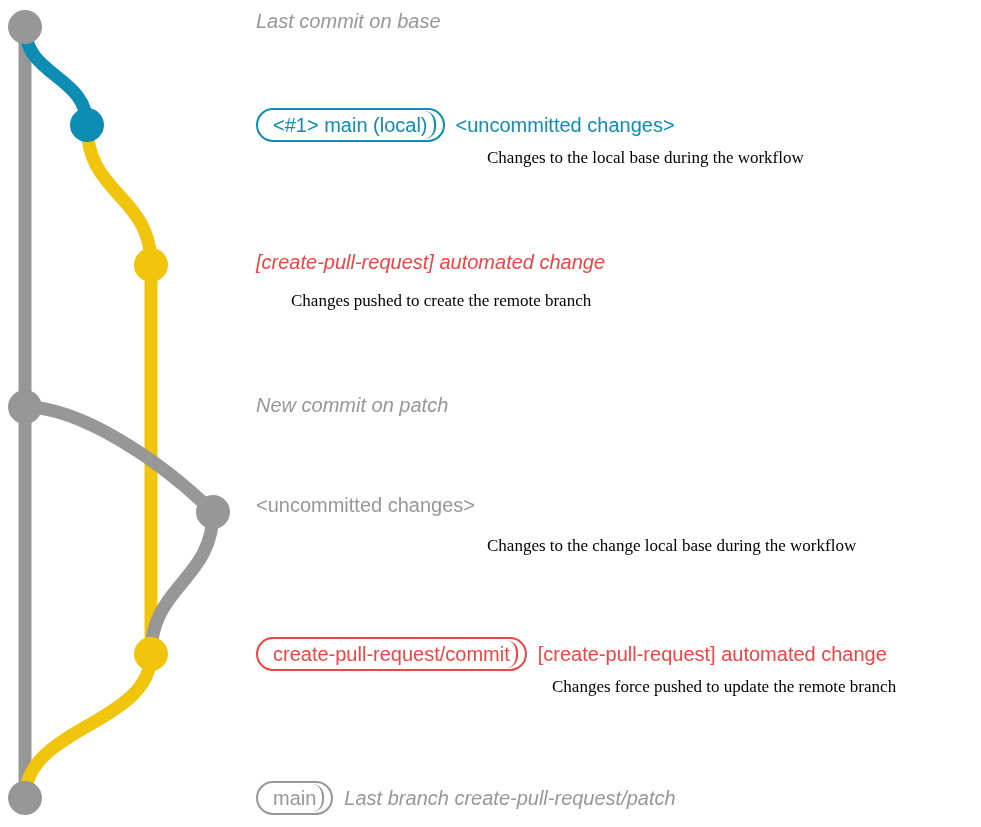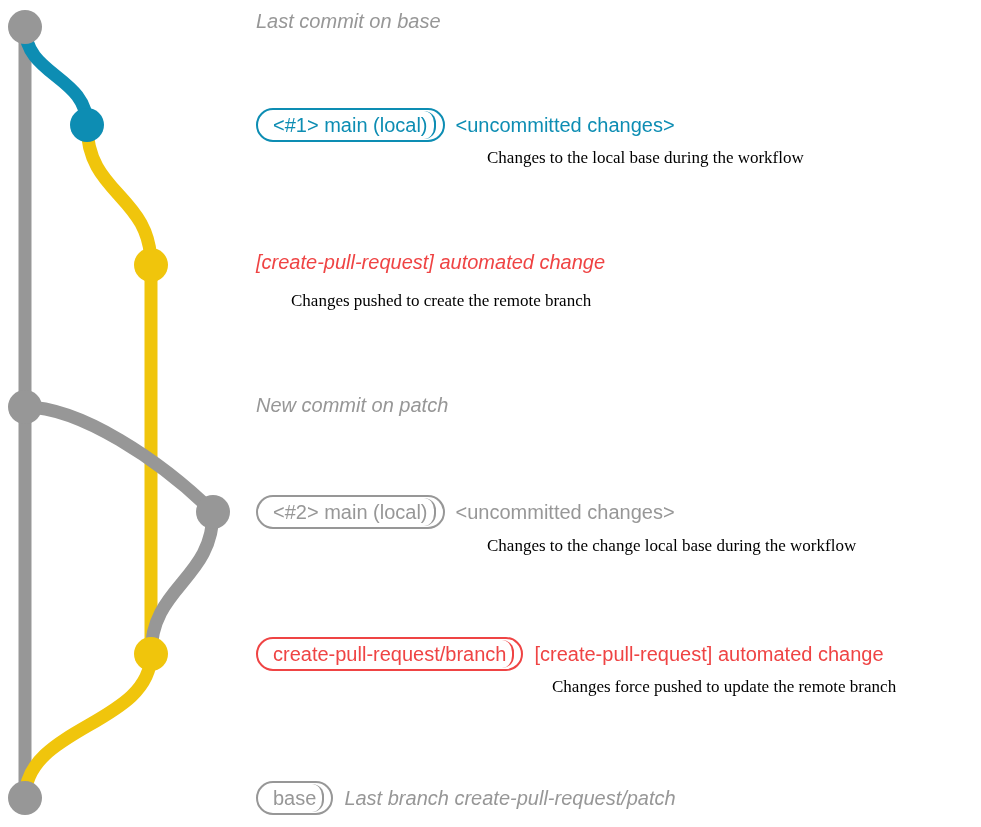--- a/index.html
+++ b/index.html
@@ -148,43 +148,39 @@
   <div class="note" style="left:271px; top:292px;margin-left:20px;">Changes pushed to create the remote branch</div>
 
   <div class="row" style="top:395px; padding-left:256px;">
     <div class="row-inner">
       <span class="plain-subject c-gray">New commit on patch</span>
     </div>
   </div>
 
   <div class="row" style="top:495px; padding-left:256px;">
     <div class="row-inner">
-      <span class="pill-wrap c-gray">
-        <span class="pill">&lt;#2&gt; main (local)</span>
-        <span class="pill-notch"></span>
-      </span>
       <span class="subject c-gray">&lt;uncommitted changes&gt;</span>
     </div>
   </div>
   <div class="note" style="left:487px; top:537px;">Changes to the change local base during the workflow</div>
 
   <div class="row" style="top:637px; padding-left:256px;">
     <div class="row-inner">
       <span class="pill-wrap c-yellow">
-        <span class="pill">create-pull-request/branch</span>
+        <span class="pill">create-pull-request/commit</span>
         <span class="pill-notch"></span>
       </span>
       <span class="subject c-yellow">[create-pull-request] automated change</span>
     </div>
   </div>
   <div class="note" style="left:552px; top:678px;">Changes force pushed to update the remote branch</div>
 
   <div class="row" style="top:781px; padding-left:256px;">
     <div class="row-inner">
       <span class="pill-wrap c-gray">
-        <span class="pill">base</span>
+        <span class="pill">main</span>
         <span class="pill-notch"></span>
       </span>
       <span class="plain-subject c-gray">Last branch create-pull-request/patch</span>
     </div>
   </div>
 
 </div>
 
 </body></html>

